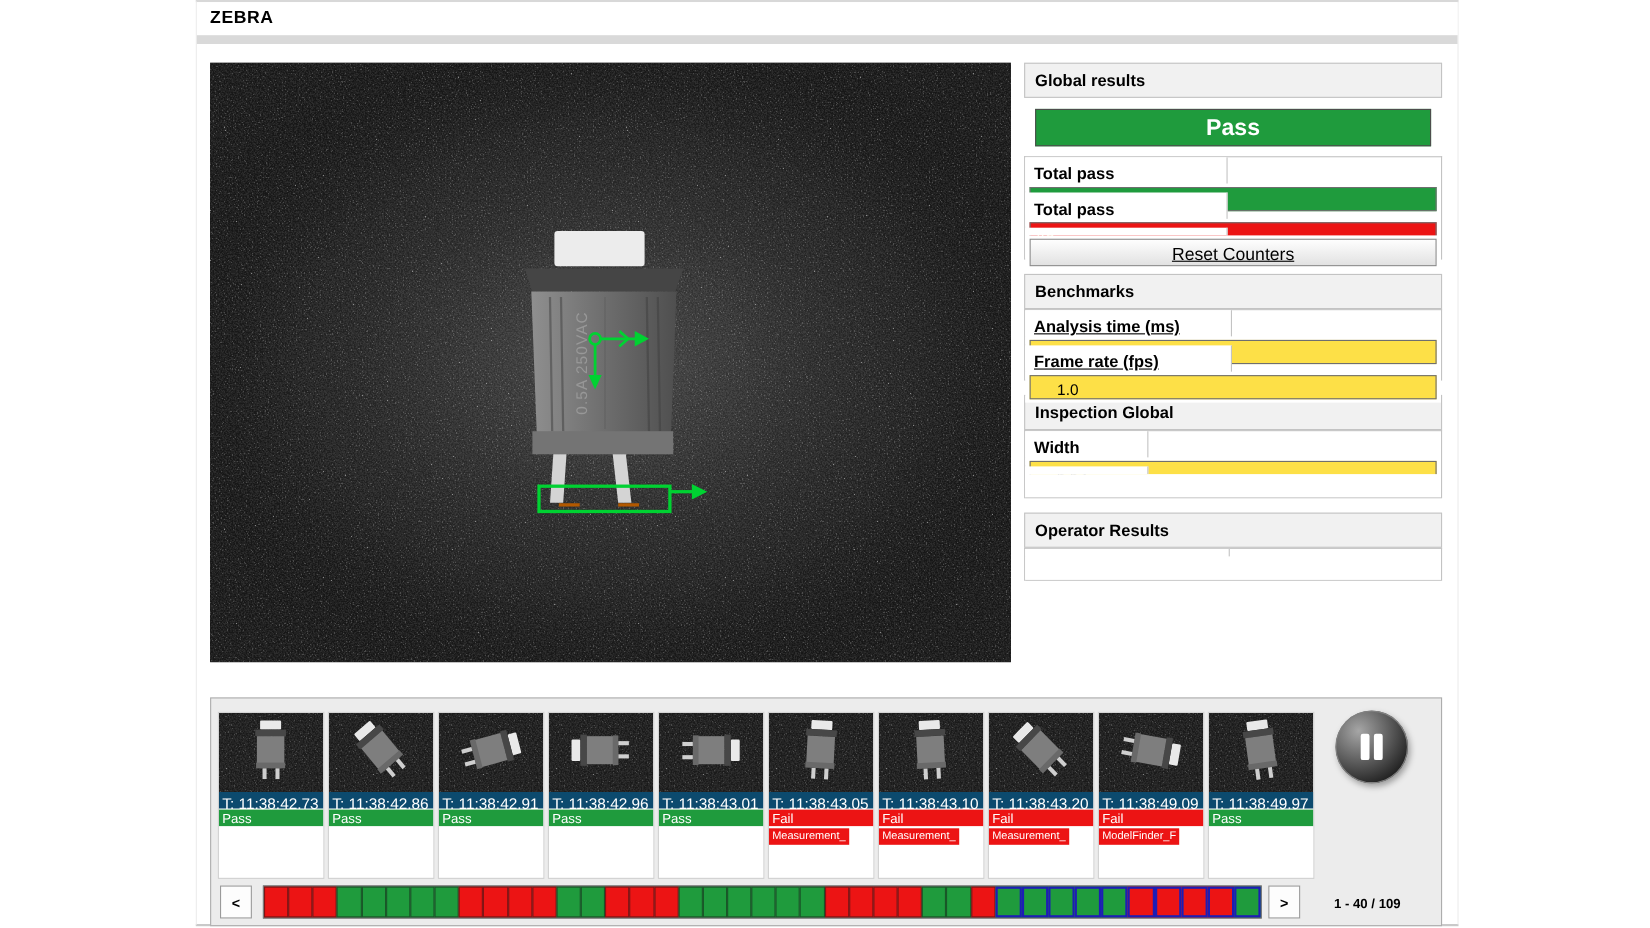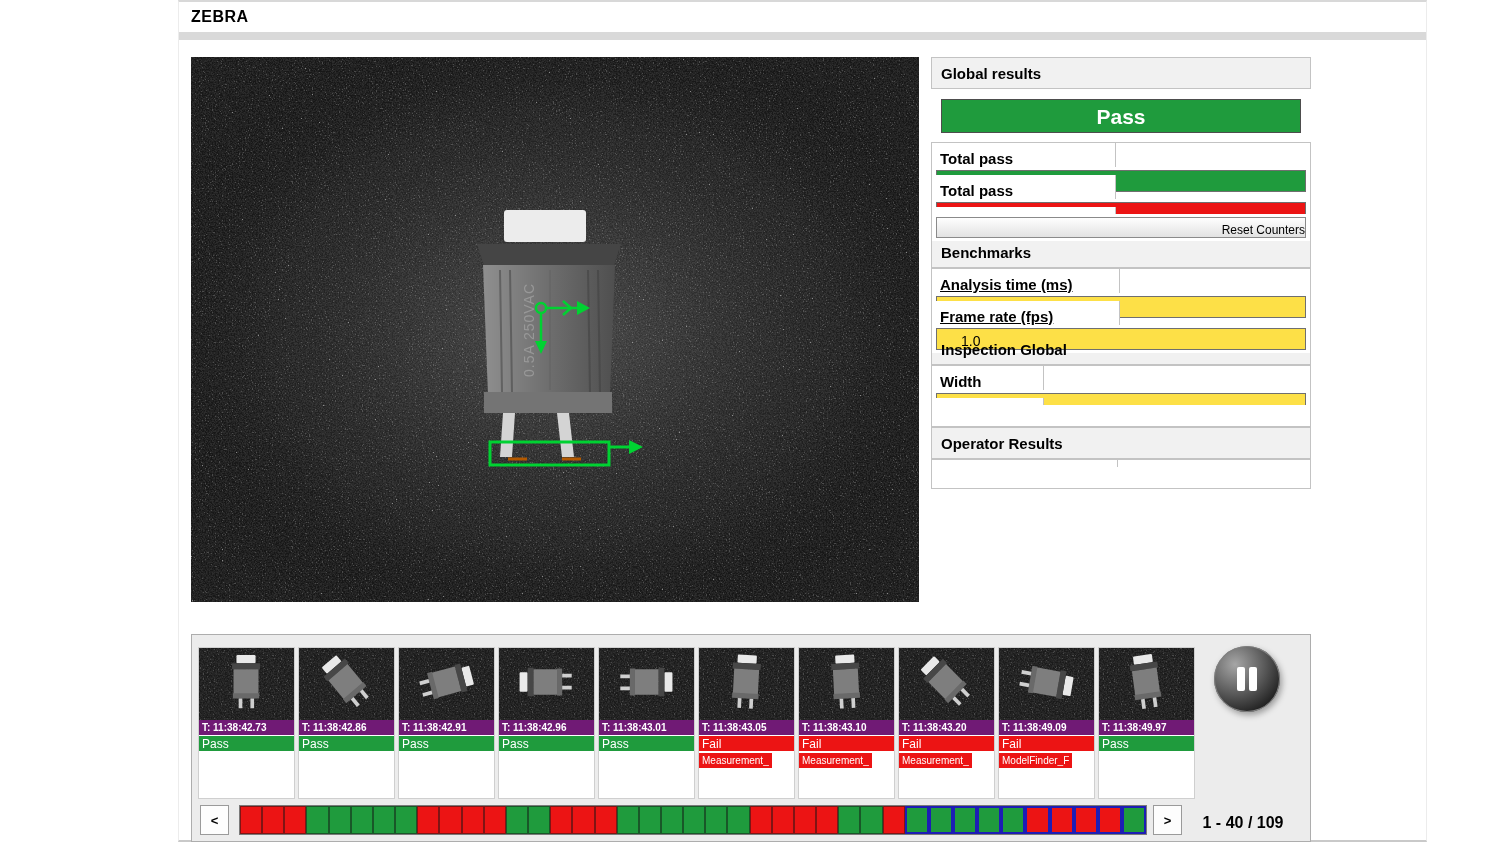--- a/index.html
+++ b/index.html
@@ -3,35 +3,35 @@
 <meta charset="utf-8">
 <style>
   :root { --pass:#1f9b3d; --fail:#ec1414; --sel:#1d1db5; }
   * { box-sizing:border-box; }
   html,body { margin:0; padding:0; }
   body {
     width:1500px; height:844px; position:relative; overflow:hidden;
     background:#ffffff; font-family:"Liberation Sans", sans-serif; color:#000;
   }
   .app {
-    position:absolute; left:178px; top:0; width:1249px; height:842px;
+    position:absolute; left:178px; top:0; width:1148px; height:842px;
     background:#fff; border-top:2px solid #d8d8d8; border-bottom:2px solid #c9c9c9;
     border-left:1px solid #ececec; border-right:1px solid #ececec;
   }
   .header { position:absolute; left:0; top:0; width:100%; height:30px; background:#fff; }
   .logo { position:absolute; left:12px; top:6px; font-size:16px; font-weight:bold; letter-spacing:.5px; }
   .top-divider { position:absolute; left:0; top:30px; width:100%; height:8px; background:#d9d9d9; }
 
   
   .camera { position:absolute; left:12px; top:55px; width:728px; height:545px; background:#111; }
   .camera svg { display:block; width:100%; height:100%; }
 
   
   .rpanel { position:absolute; left:752px; top:55px; width:380px; }
-  .section { }
+  .section { margin-bottom:13px; }
   .sec-header {
     height:32px; line-height:31px; background:#f1f1f1; border:1px solid #c3c3c3;
     font-size:15px; font-weight:bold; padding-left:9px;
   }
   .banner {
     margin:10px 10px 9px 10px; height:34px; line-height:33px;
     background:var(--pass); border:1px solid #4d4d4d;
     color:#fff; font-size:21px; font-weight:bold; text-align:center;
   }
   .grid { border:1px solid #c3c3c3; border-bottom:none; }
@@ -39,28 +39,28 @@
   .grow.short { height:29px; }
   .glabel { width:184px; border-right:1px solid #c3c3c3; font-size:15px; font-weight:bold; padding:7px 0 0 8px; background:#fff; }
   .glabel.w188 { width:188px;text-decoration:underline; }
   .glabel.w112 { width:112px; font-weight:bold; }
   .glabel.half { width:186px; }
   .gval { flex:1; padding:3px 4px; display:flex; align-items:stretch; background:#fff; }
   .field { flex:1; border:1px solid #6f6f6f; font-size:14px; padding:4px 5px 0 5px; background:#fff; }
   .field.pass { background:var(--pass); color:#0f172a; }
   .field.fail { background:var(--fail); color:#fef9c3;font-family:Liberation Mono, monospace; }
   .field.gray { background:#fde047;padding-left:24px; }
-  .btn { flex:1; border:1px solid #8a8a8a; background:linear-gradient(#fefefe,#e2e2e2); font-size:12px; text-align:right; padding-top:5px; cursor:pointer; }
+  .btn { flex:1; border:1px solid #8a8a8a; background:linear-gradient(#fefefe,#e2e2e2); font-size:16px; text-align:center; padding-top:5px; cursor:pointer;text-decoration:underline; }
 
   
   .film { position:absolute; left:12px; top:632px; width:1120px; height:208px; background:#ececec; border:1px solid #adadad; }
   .thumbs { position:absolute; left:6px; top:12px; display:flex; }
   .thumb { width:97px; height:152px; margin-right:3px; background:#fff; border:1px solid #cfcfcf; overflow:hidden; cursor:pointer; }
   .t-img { display:block; width:95px; height:72px; }
-  .t-time { height:15px; background:#701a75; color:#fff; font-size:10px; padding:2px 0 0 3px; white-space:nowrap;font-weight:bold; }
+  .t-time { height:15px; background:#0c4a6e; color:#fff; font-size:14px; padding:2px 0 0 3px; white-space:nowrap; }
   .t-status { height:15px; color:#fff; font-size:12px; padding:1px 0 0 3px; margin-top:1px; }
   .t-status.pass { background:var(--pass); }
   .t-status.fail { background:var(--fail); }
   .t-detail { height:15px; background:var(--fail); color:#fff; font-size:10px; padding:2px 3px 0 3px; margin-top:2px; display:inline-block; max-width:94px; white-space:nowrap; overflow:hidden; }
 
   .pause {
     position:absolute; left:1022px; top:11px; width:66px; height:66px; border-radius:50%; cursor:pointer;
     background:radial-gradient(circle at 32% 28%, #a6a6a6, #5a5a5a 45%, #262626 75%, #0c0c0c);
     box-shadow: inset 0 0 0 1px #808080, 2px 3px 6px rgba(0,0,0,.35);
   }
@@ -68,21 +68,21 @@
   .pause .bar.l { left:23px; } .pause .bar.r { left:35px; }
 
   .navrow { position:absolute; left:8px; top:170px; width:1104px; height:30px; display:flex; align-items:stretch; }
   .navbtn { width:29px; background:#fdfdfd; border:1px solid #9a9a9a; font-size:13px; font-weight:bold; text-align:center; padding-top:7px; cursor:pointer; }
   .strip { width:908px; margin-left:10px; display:flex; border:1px solid #7a7a7a; background:#555; }
   .seg { flex:1; border:1px solid rgba(20,20,20,.5); cursor:pointer; }
   .seg.pass { background:var(--pass); }
   .seg.fail { background:var(--fail); }
   .seg.sel { border:2px solid var(--sel); }
   .navbtn.next { margin-left:6px; }
-  .pager { flex:1; text-align:center; font-size:16px; font-weight:bold; padding-top:9px; }
+  .pager { flex:1; text-align:center; font-size:12px; font-weight:bold; padding-top:9px; }
 </style>
 </head>
 <body>
 
 <svg width="0" height="0" style="position:absolute" aria-hidden="true">
   <defs>
     <filter id="grain" x="0%" y="0%" width="100%" height="100%">
       <feTurbulence type="fractalNoise" baseFrequency="0.7" numOctaves="2" seed="8" stitchTiles="stitch" result="t"></feTurbulence>
       <feColorMatrix in="t" type="luminanceToAlpha" result="la"></feColorMatrix>
       <feComponentTransfer in="la" result="sp">

